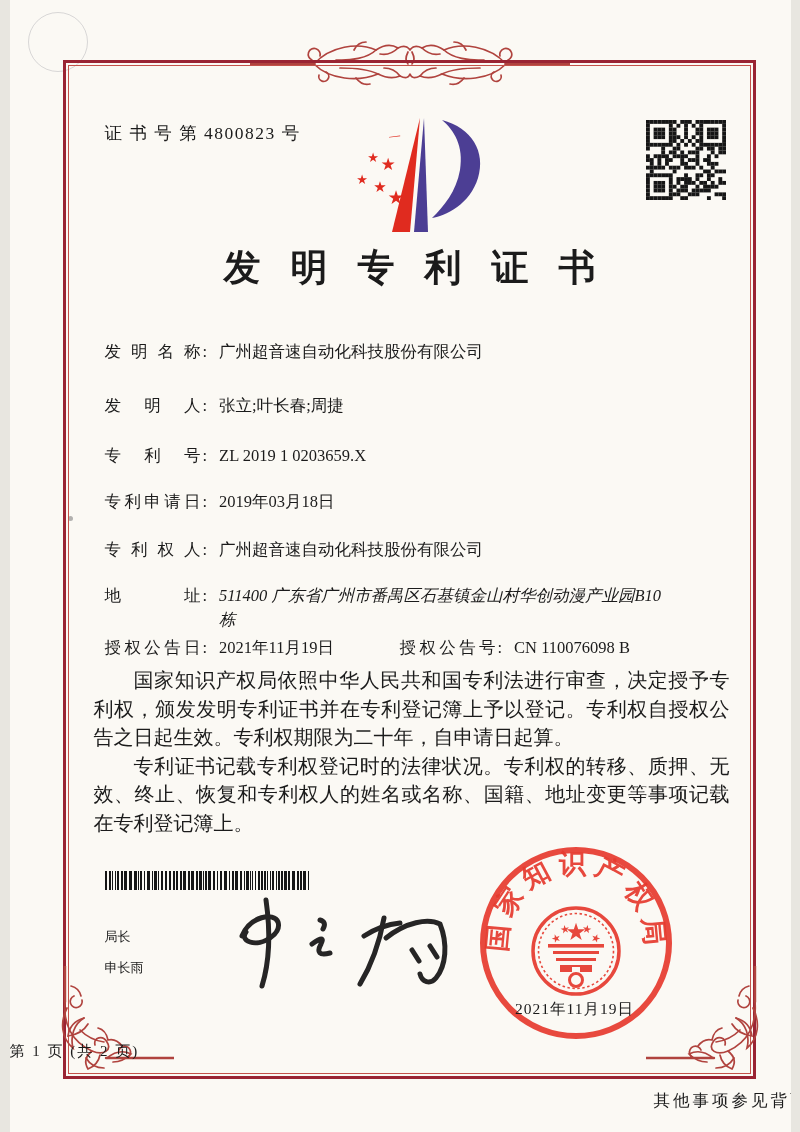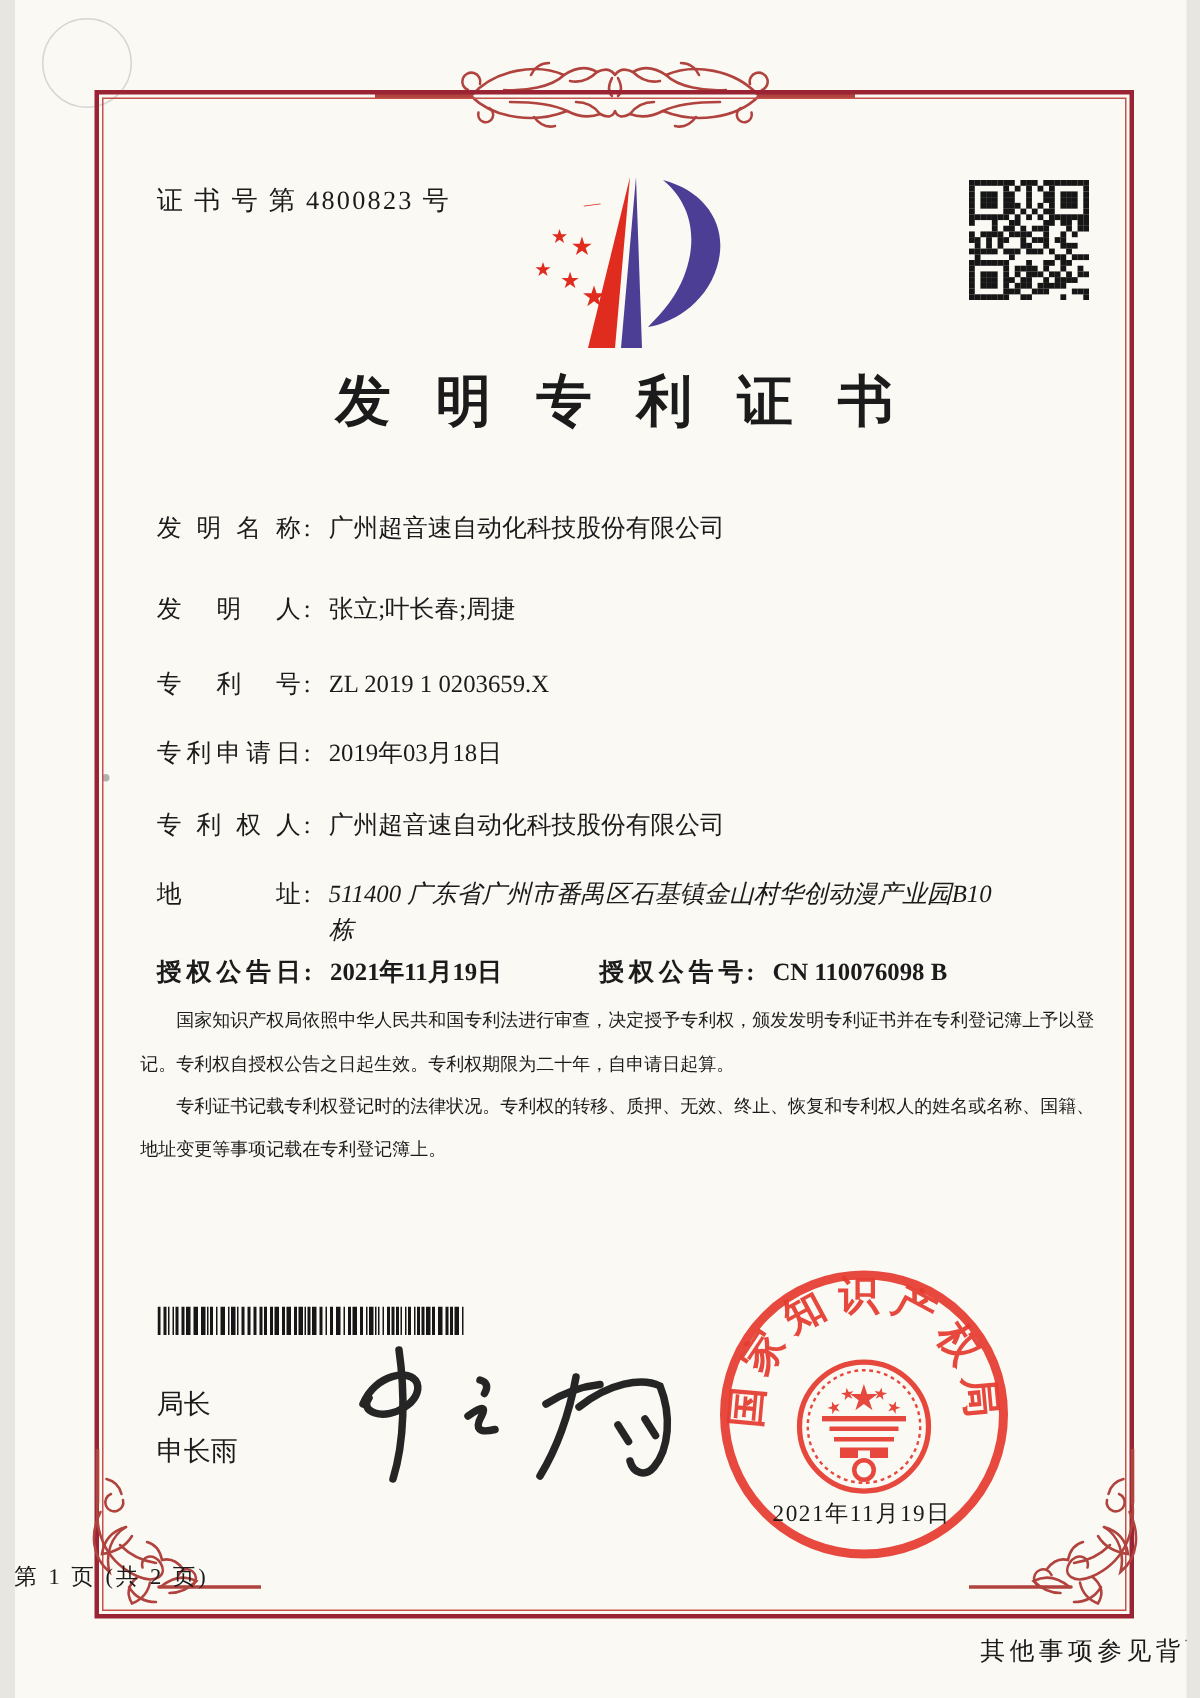--- a/index.html
+++ b/index.html
@@ -31,27 +31,27 @@
   
   .fields{position:absolute;left:95px;top:338px;width:620px;font-size:16.5px;}
   .frow{position:absolute;left:0;display:flex;align-items:flex-start;line-height:24px;}
   .r0{top:2px}.r1{top:56px}.r2{top:106px}.r3{top:152px}.r4{top:200px}.r5{top:246px}.r6{top:298px}
   .flabel{display:inline-block;width:96px;text-align:justify;text-align-last:justify;flex:0 0 96px;}
   .fcolon{margin-left:2px;}
   .fvalue{margin-left:12px;}
   .fvalue.addr{display:inline-block;max-width:458px;font-style:italic;}
   .grant2{position:absolute;left:295px;top:0;display:flex;}
   
-  .body-text{position:absolute;left:84px;top:666px;width:636px;font-size:12px;
+  .body-text{position:absolute;left:84px;top:666px;width:636px;font-size:20px;
     line-height:28.5px;text-align:justify;}
   .body-text p{margin:0;text-indent:2em;}
   
   .barcode{position:absolute;left:95px;top:871px;width:207px;height:19px;}
   .director{position:absolute;left:95px;top:921px;font-family:"Liberation Sans","DejaVu Sans",sans-serif;
-    font-size:18px;line-height:31px;}
+    font-size:13px;line-height:31px;}
   .signature{position:absolute;left:206px;top:886px;width:238px;height:112px;}
   .seal{position:absolute;left:462px;top:839px;width:208px;height:208px;}
   .seal-date{position:absolute;left:0;top:999px;width:800px;text-align:center;
     padding-left:330px;box-sizing:border-box;font-size:15.5px;z-index:5;letter-spacing:1px;}
   .page-num{position:absolute;left:0;top:1042px;width:800px;text-align:left;font-size:15px;letter-spacing:2px;}
   .back-note{position:absolute;left:0;top:1090px;width:800px;text-align:right;font-size:16.5px;letter-spacing:3px;}
 </style>
 </head>
 <body>
 
@@ -406,21 +406,21 @@
     <div class="frow r4">
       <span class="flabel">专利权人</span>
         <span class="fcolon">:</span>
       <span class="fvalue">广州超音速自动化科技股份有限公司</span>
     </div>
     <div class="frow r5">
       <span class="flabel">地址</span>
         <span class="fcolon">:</span>
       <span class="fvalue addr">511400 广东省广州市番禺区石基镇金山村华创动漫产业园B10栋</span>
     </div>
-    <div class="frow r6" style="position:absolute;width:620px;font-weight:bold;">
+    <div class="frow r6" style="position:absolute;width:620px;">
       <span class="flabel">授权公告日</span>
         <span class="fcolon">:</span>
       <span class="fvalue">2021年11月19日</span>
       <span class="grant2">
         <span class="flabel">授权公告号</span>
           <span class="fcolon">:</span>
         <span class="fvalue">CN 110076098 B</span>
       </span>
     </div>
   </div>

